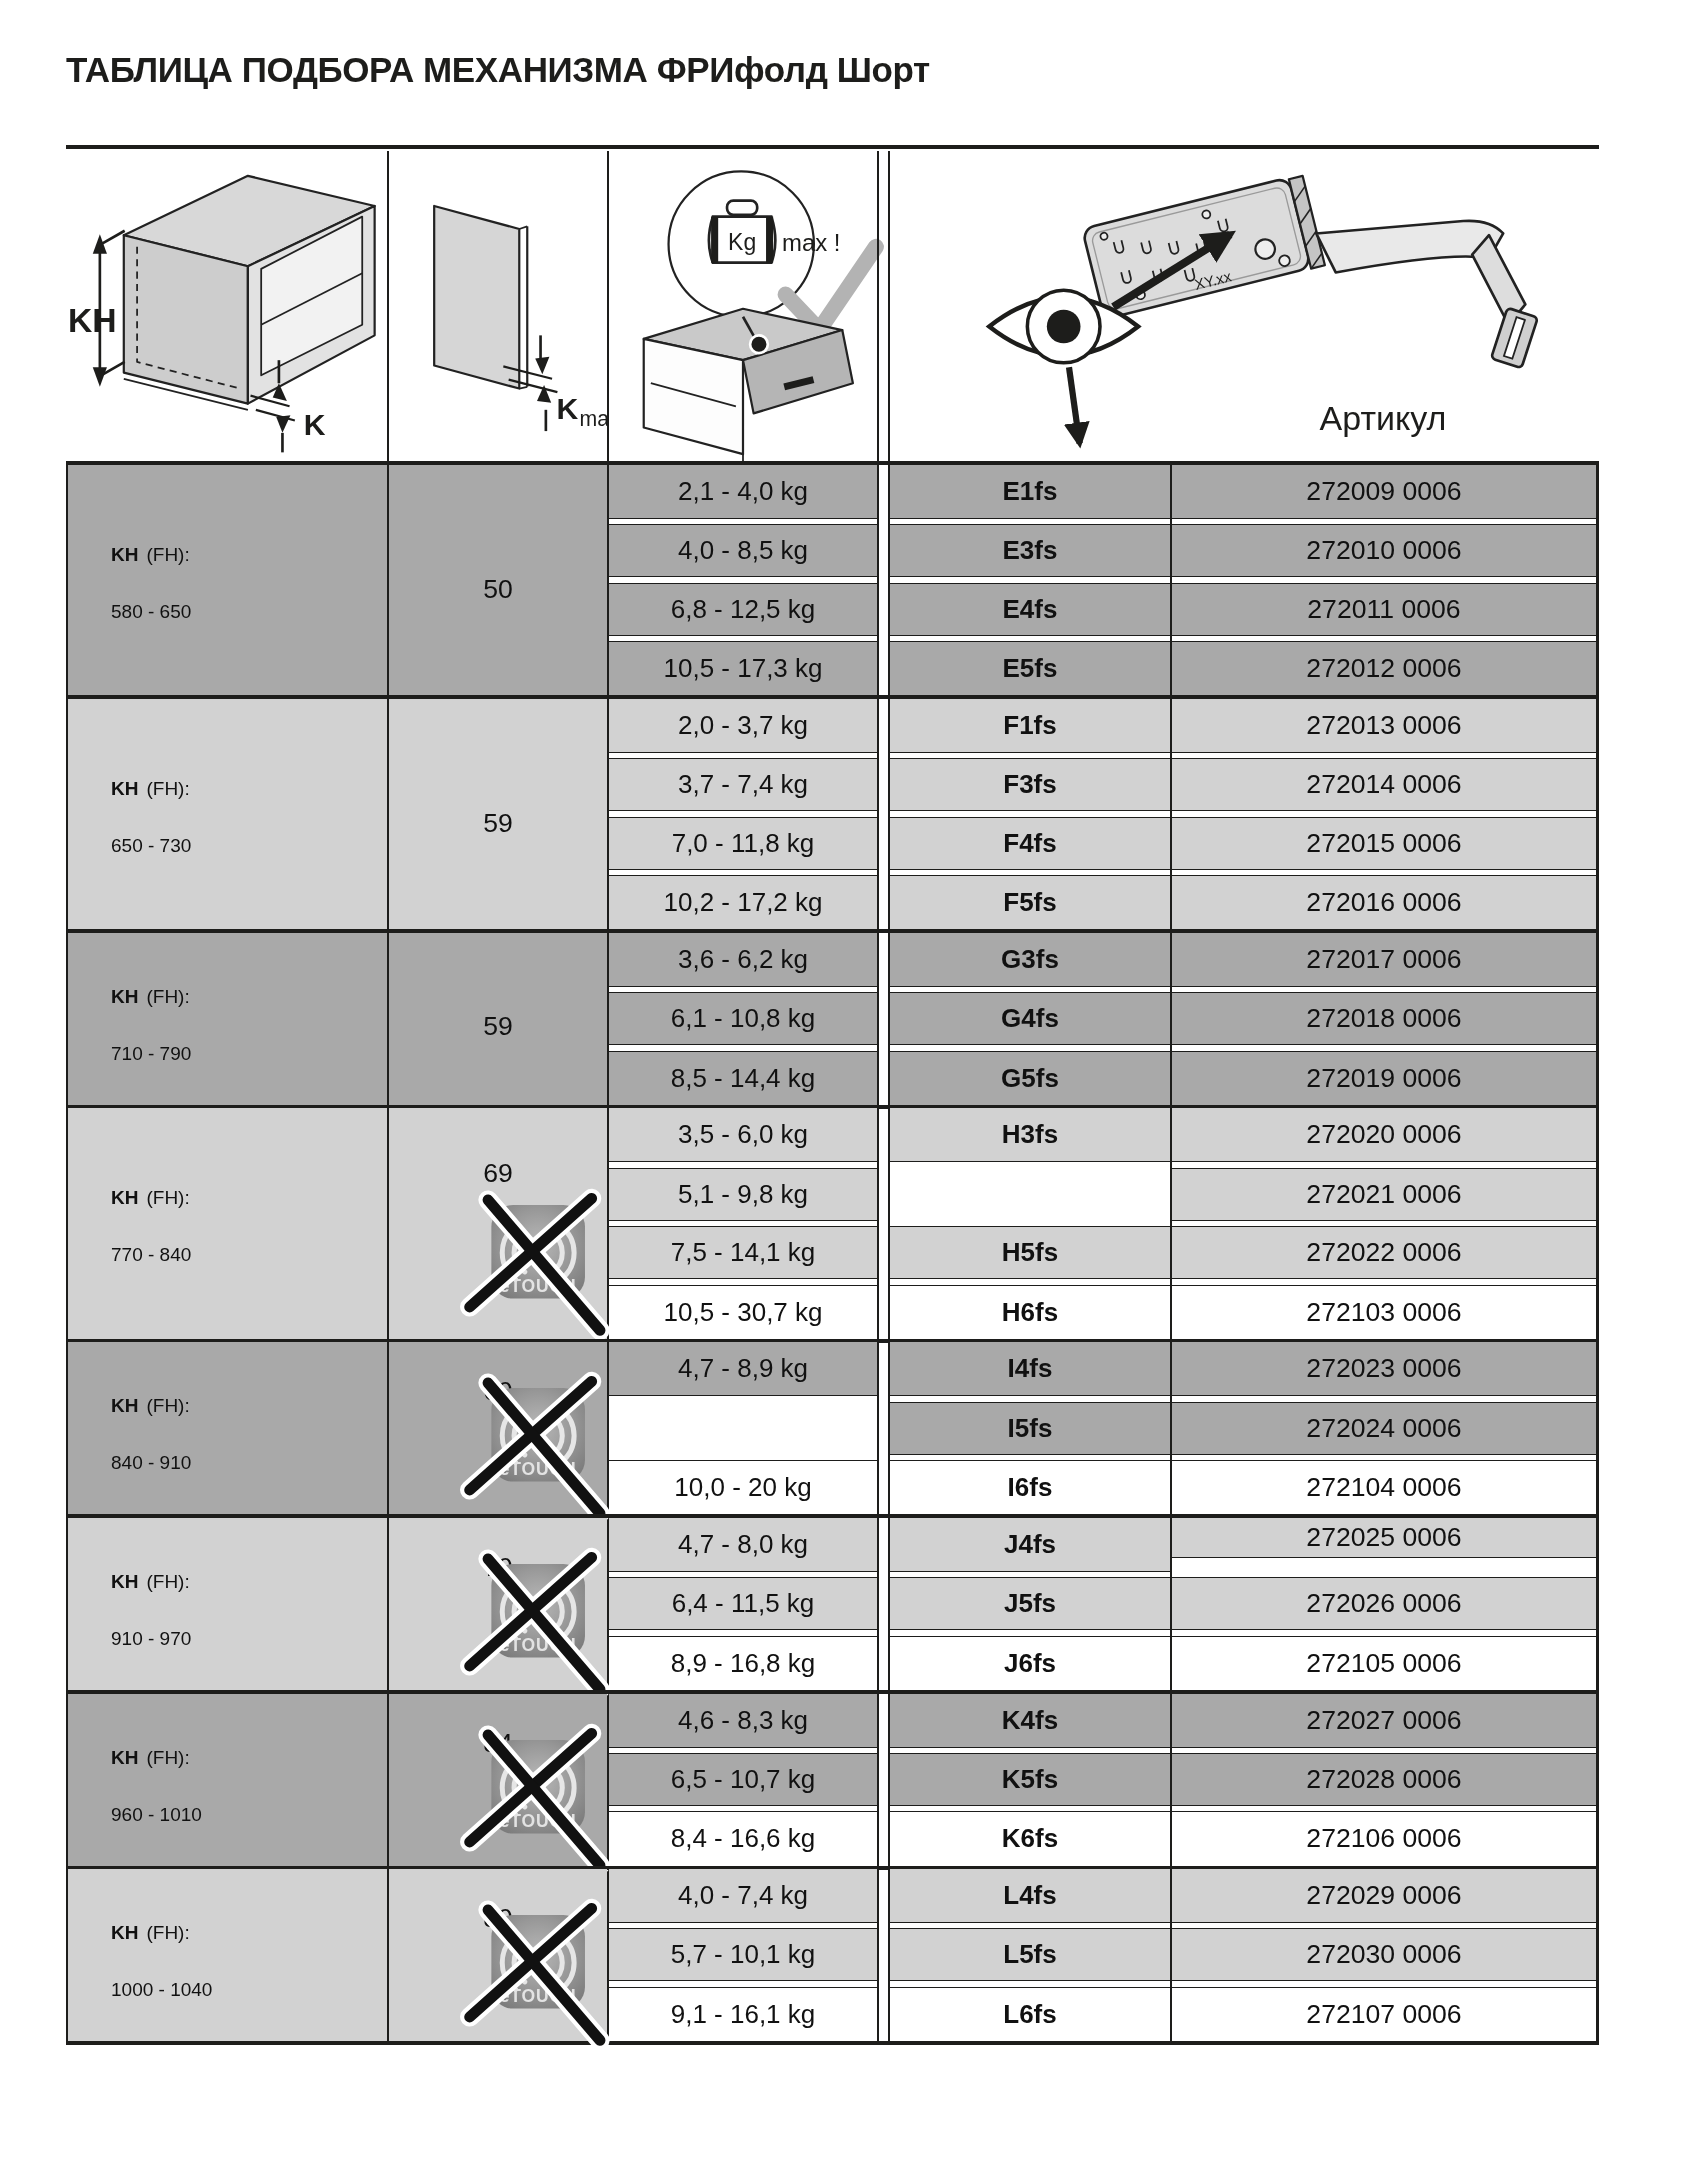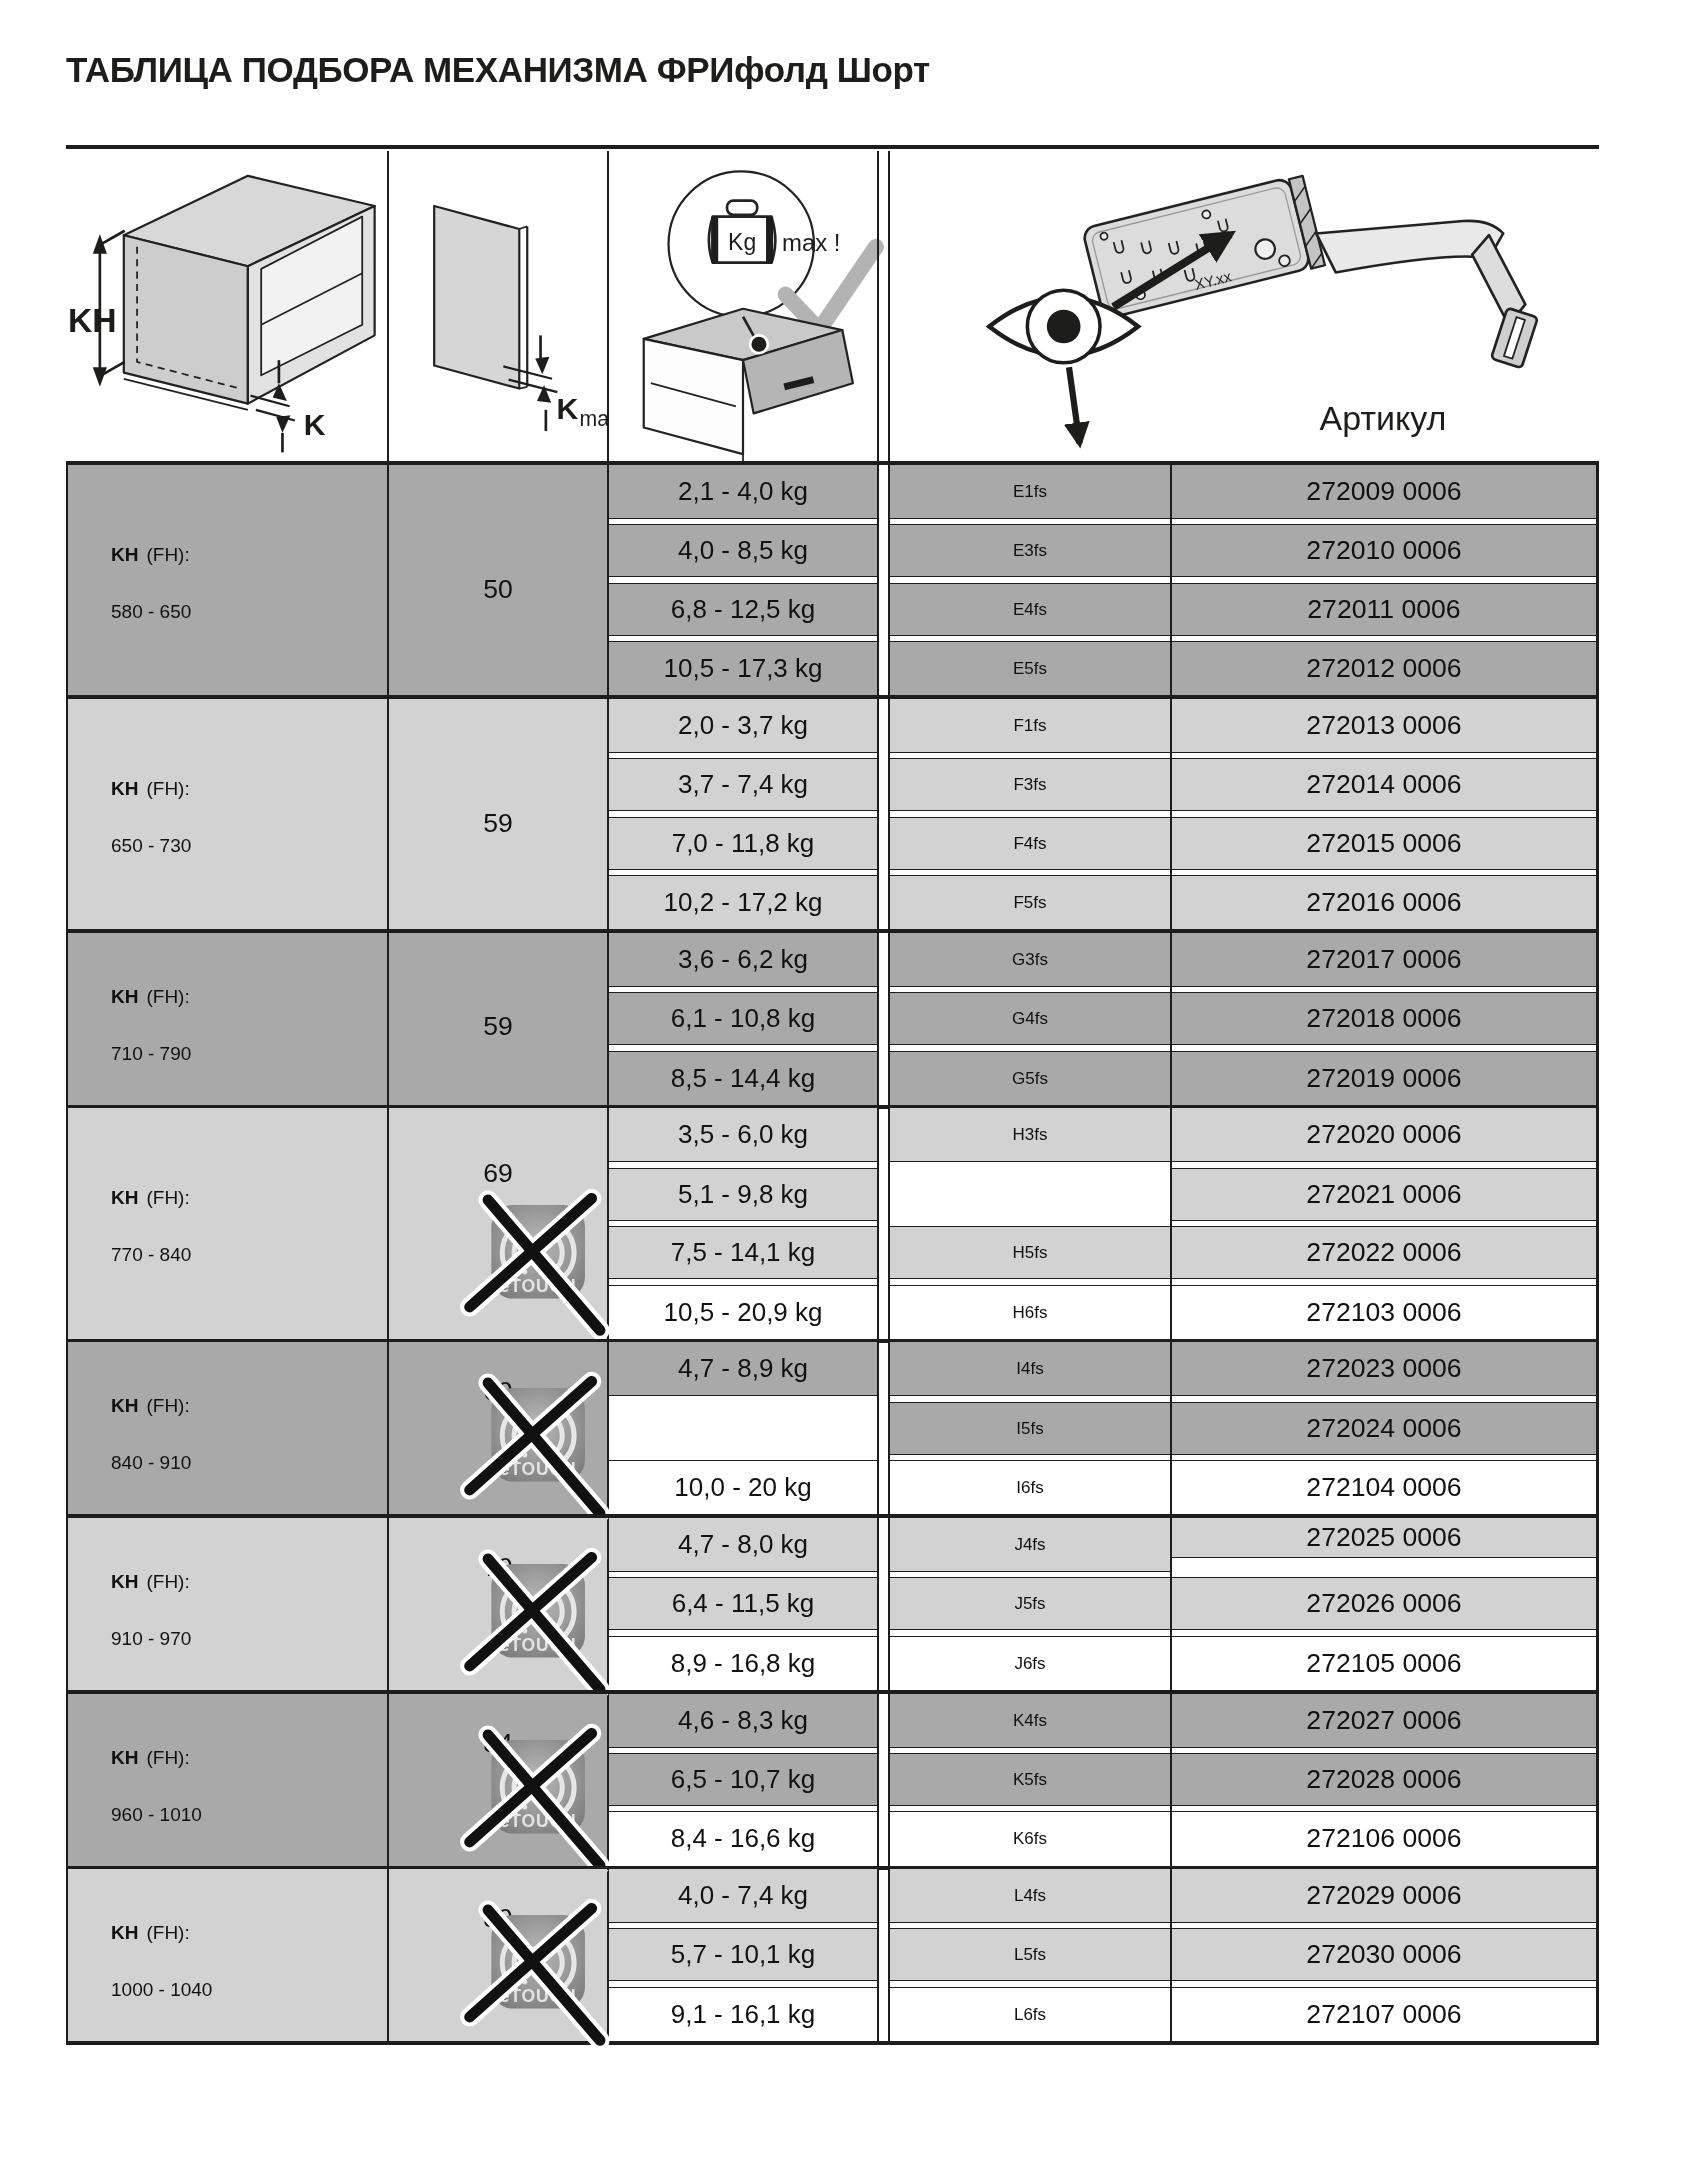--- a/index.html
+++ b/index.html
@@ -15,21 +15,21 @@
   .kh-cell{position:absolute;box-sizing:border-box;}
   .kh-l1,.kh-l2{position:absolute;left:43px;font-size:19px;line-height:30px;white-space:nowrap;}
   .kh-bold{font-weight:bold;}
   .kh-rest{margin-left:8px;}
   .kmax-cell{position:absolute;box-sizing:border-box;}
   .kmax-num{position:absolute;left:0;width:100%;text-align:center;font-size:26.6px;line-height:30px;}
   .etouch-icon{position:absolute;width:117px;height:126px;overflow:visible;left:89px;}
   .cell{position:absolute;display:flex;align-items:center;justify-content:center;
         box-sizing:border-box;white-space:nowrap;}
   .w-cell{font-size:26px;}
-  .m-cell{font-size:17px;}
+  .m-cell{font-size:26px;font-weight:bold;}
   .a-cell{font-size:26.6px;}
   .et-text{fill:#e3e3e3;font-size:21px;font-weight:bold;letter-spacing:1px;}
 </style>
 </head>
 <body>
 
 <svg width="0" height="0" style="position:absolute">
   <defs>
     <radialGradient id="etg" cx="50%" cy="42%" r="70%">
       <stop offset="0%" stop-color="#b8b8b8"></stop>
@@ -290,21 +290,21 @@
   <div class="cell m-cell" style="left: 890px; width: 280px; top: 1108px; height: 54px; background: rgb(210, 210, 210); border-bottom: 1.8px solid rgb(29, 29, 27);">H3fs</div>
   <div class="cell a-cell" style="left: 1172px; width: 424px; top: 1108px; height: 54px; background: rgb(210, 210, 210); border-bottom: 1.8px solid rgb(29, 29, 27);">272020 0006</div>
 
   <div class="cell w-cell" style="left: 609px; width: 268px; top: 1168px; height: 53px; background: rgb(210, 210, 210); border-top: 1.8px solid rgb(29, 29, 27); border-bottom: 1.8px solid rgb(29, 29, 27);">5,1 - 9,8 kg</div>
   <div class="cell a-cell" style="left: 1172px; width: 424px; top: 1168px; height: 53px; background: rgb(210, 210, 210); border-top: 1.8px solid rgb(29, 29, 27); border-bottom: 1.8px solid rgb(29, 29, 27);">272021 0006</div>
 
   <div class="cell w-cell" style="left: 609px; width: 268px; top: 1226px; height: 53px; background: rgb(210, 210, 210); border-top: 1.8px solid rgb(29, 29, 27); border-bottom: 1.8px solid rgb(29, 29, 27);">7,5 - 14,1 kg</div>
   <div class="cell m-cell" style="left: 890px; width: 280px; top: 1226px; height: 53px; background: rgb(210, 210, 210); border-top: 1.8px solid rgb(29, 29, 27); border-bottom: 1.8px solid rgb(29, 29, 27);">H5fs</div>
   <div class="cell a-cell" style="left: 1172px; width: 424px; top: 1226px; height: 53px; background: rgb(210, 210, 210); border-top: 1.8px solid rgb(29, 29, 27); border-bottom: 1.8px solid rgb(29, 29, 27);">272022 0006</div>
 
-  <div class="cell w-cell" style="left: 609px; width: 268px; top: 1285px; height: 54px; background: rgb(255, 255, 255); border-top: 1.8px solid rgb(29, 29, 27);">10,5 - 20,9 kg</div>
+  <div class="cell w-cell" style="left: 609px; width: 268px; top: 1285px; height: 54px; background: rgb(255, 255, 255); border-top: 1.8px solid rgb(29, 29, 27);">10,5 - 30,7 kg</div>
   <div class="cell m-cell" style="left: 890px; width: 280px; top: 1285px; height: 54px; background: rgb(255, 255, 255); border-top: 1.8px solid rgb(29, 29, 27);">H6fs</div>
   <div class="cell a-cell" style="left: 1172px; width: 424px; top: 1285px; height: 54px; background: rgb(255, 255, 255); border-top: 1.8px solid rgb(29, 29, 27);">272103 0006</div>
 <div class="line" style="left: 66px; top: 1339px; width: 1533px; height: 3.5px; background: rgb(29, 29, 27);"></div>
   <div class="kh-cell" style="left: 68px; top: 1342px; width: 319px; height: 172px; background: rgb(169, 169, 169);">
     <div class="kh-l1" style="top: 49px;">
       <span class="kh-bold">KH</span><span class="kh-rest">(FH):</span>
     </div>
     <div class="kh-l2" style="top: 106px;">840 - 910</div>
   </div>
   <div class="kmax-cell" style="left: 389px; top: 1342px; width: 218px; height: 172px; background: rgb(169, 169, 169);">

